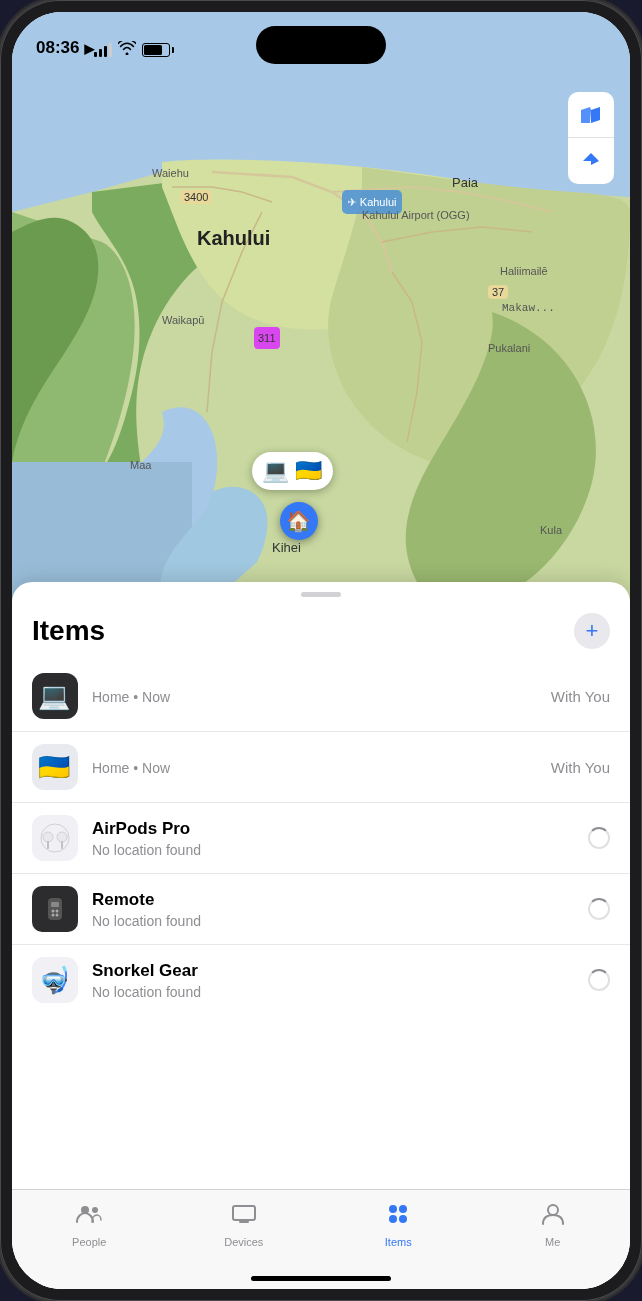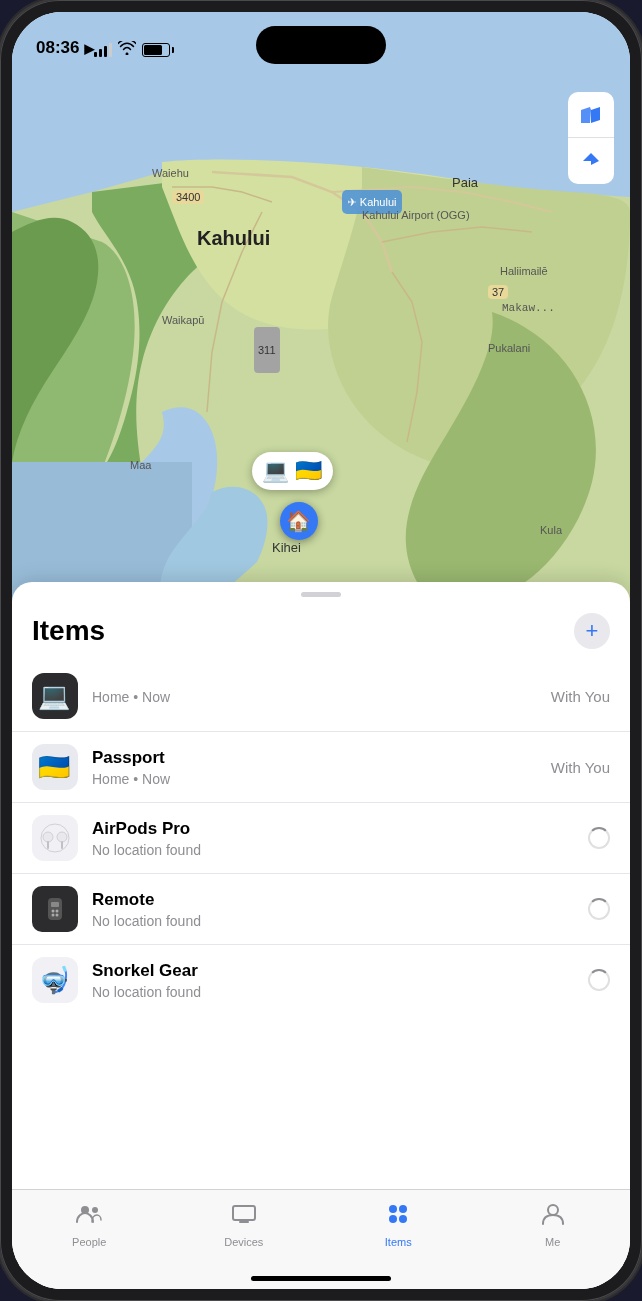--- a/index.html
+++ b/index.html
@@ -489,26 +489,26 @@
         </g>
 
         <path d="M150,400 C170,390 190,395 200,420 C210,445 205,480 190,510 C175,540 155,565 140,580 L100,590 L60,590 C50,570 55,540 70,515 C85,490 110,470 130,450 C150,430 155,420 150,400Z" fill="#a8c8e8"></path>
         <rect x="0" y="450" width="180" height="140" fill="#98bcd8"></rect>
 
         <path d="M200,480 C220,470 240,475 250,490 C260,505 255,530 245,550 L200,590 L150,590 C145,575 150,555 160,540 C170,525 185,510 195,495 Z" fill="#a0c8e0"></path>
       </svg>
 
       
       <div class="map-label small" style="top:155px;left:140px;">Waiehu</div>
-      <div class="map-label" style="top:178px;left:160px;background:#e8d89a;border-radius:4px;padding:1px 4px;font-size:11px;">3400</div>
+      <div class="map-label" style="top:178px;left:168px;background:#e8d89a;border-radius:4px;padding:1px 4px;font-size:11px;">3400</div>
       <div class="map-label city" style="top:215px;left:185px;">Kahului</div>
       <div class="map-label small" style="top:197px;left:350px;">Kahului Airport (OGG)</div>
       <div class="map-label" style="top:163px;left:440px;">Paia</div>
       <div class="map-label small" style="top:302px;left:150px;">Waikapū</div>
-      <div class="map-label" style="top:315px;left:242px;background:#a3a3a3;border-radius:4px;padding:17px 4px;font-size:11px;">311</div>
+      <div class="map-label" style="top:315px;left:242px;background:#d946ef;border-radius:4px;padding:5px 4px;font-size:11px;">311</div>
       <div class="map-label" style="top:273px;left:476px;background:#e8d89a;border-radius:4px;padding:1px 4px;font-size:11px;">37</div>
       <div class="map-label small" style="top:253px;left:488px;">Haliimailē</div>
       <div class="map-label small" style="top:290px;left:490px;font-family:Liberation Mono, monospace;">Makaw...</div>
       <div class="map-label small" style="top:330px;left:476px;">Pukalani</div>
       <div class="map-label small" style="top:447px;left:118px;">Maa</div>
       <div class="map-label small" style="top:512px;left:528px;">Kula</div>
 
       
       <div class="map-marker-cluster">
         <span class="laptop-emoji">💻</span>
@@ -560,21 +560,20 @@
             <div class="item-location">Home • Now</div>
           </div>
           <div class="item-status">With You</div>
         </div>
 
         <div class="item-row">
           <div class="item-icon" style="background:#e8eaf0;">
             <span style="font-size:26px;">🇺🇦</span>
           </div>
           <div class="item-info">
-            <div class="item-name">Passport</div>
             <div class="item-location">Home • Now</div>
           </div>
           <div class="item-status">With You</div>
         </div>
 
         <div class="item-row">
           <div class="item-icon" style="background:#f0f0f5;">
             <svg width="34" height="34" viewBox="0 0 34 34">
               <circle cx="17" cy="17" r="14" fill="#f0f0f5" stroke="#d0d0d5" stroke-width="1"></circle>
               <circle cx="10" cy="16" r="5" fill="#e8e8ed" stroke="#c8c8cd" stroke-width="0.8"></circle>

